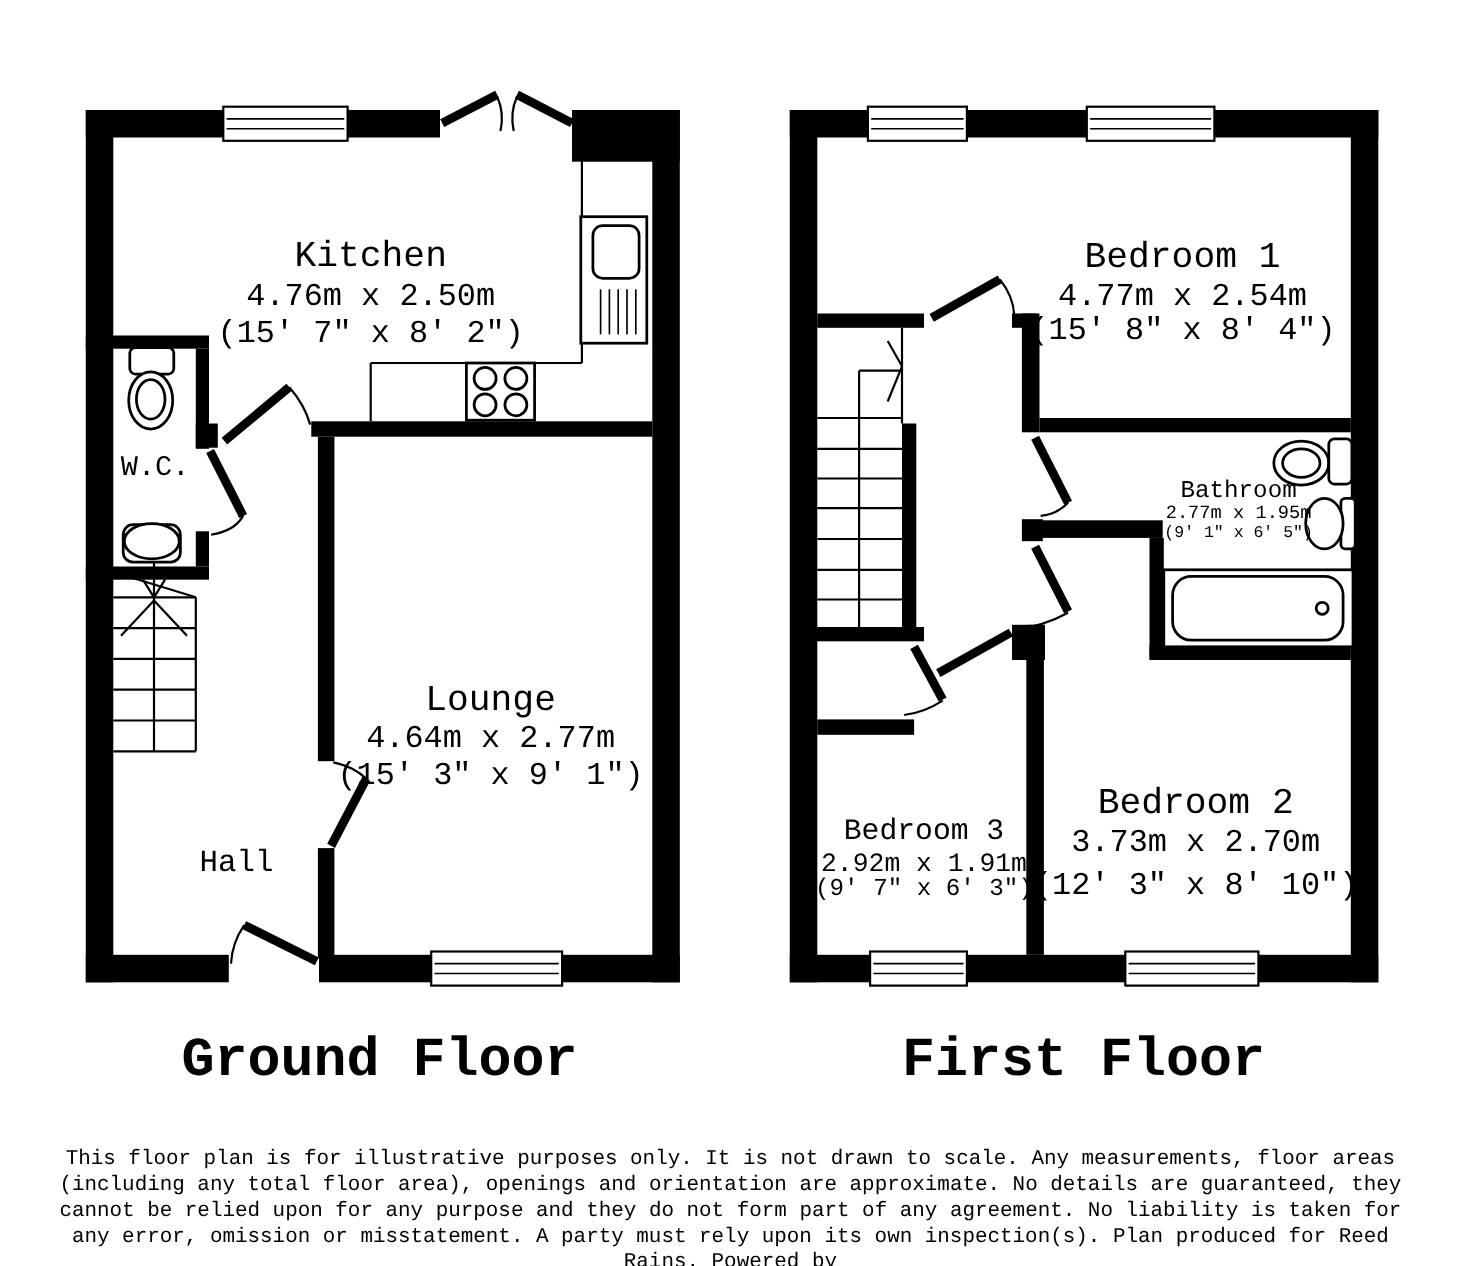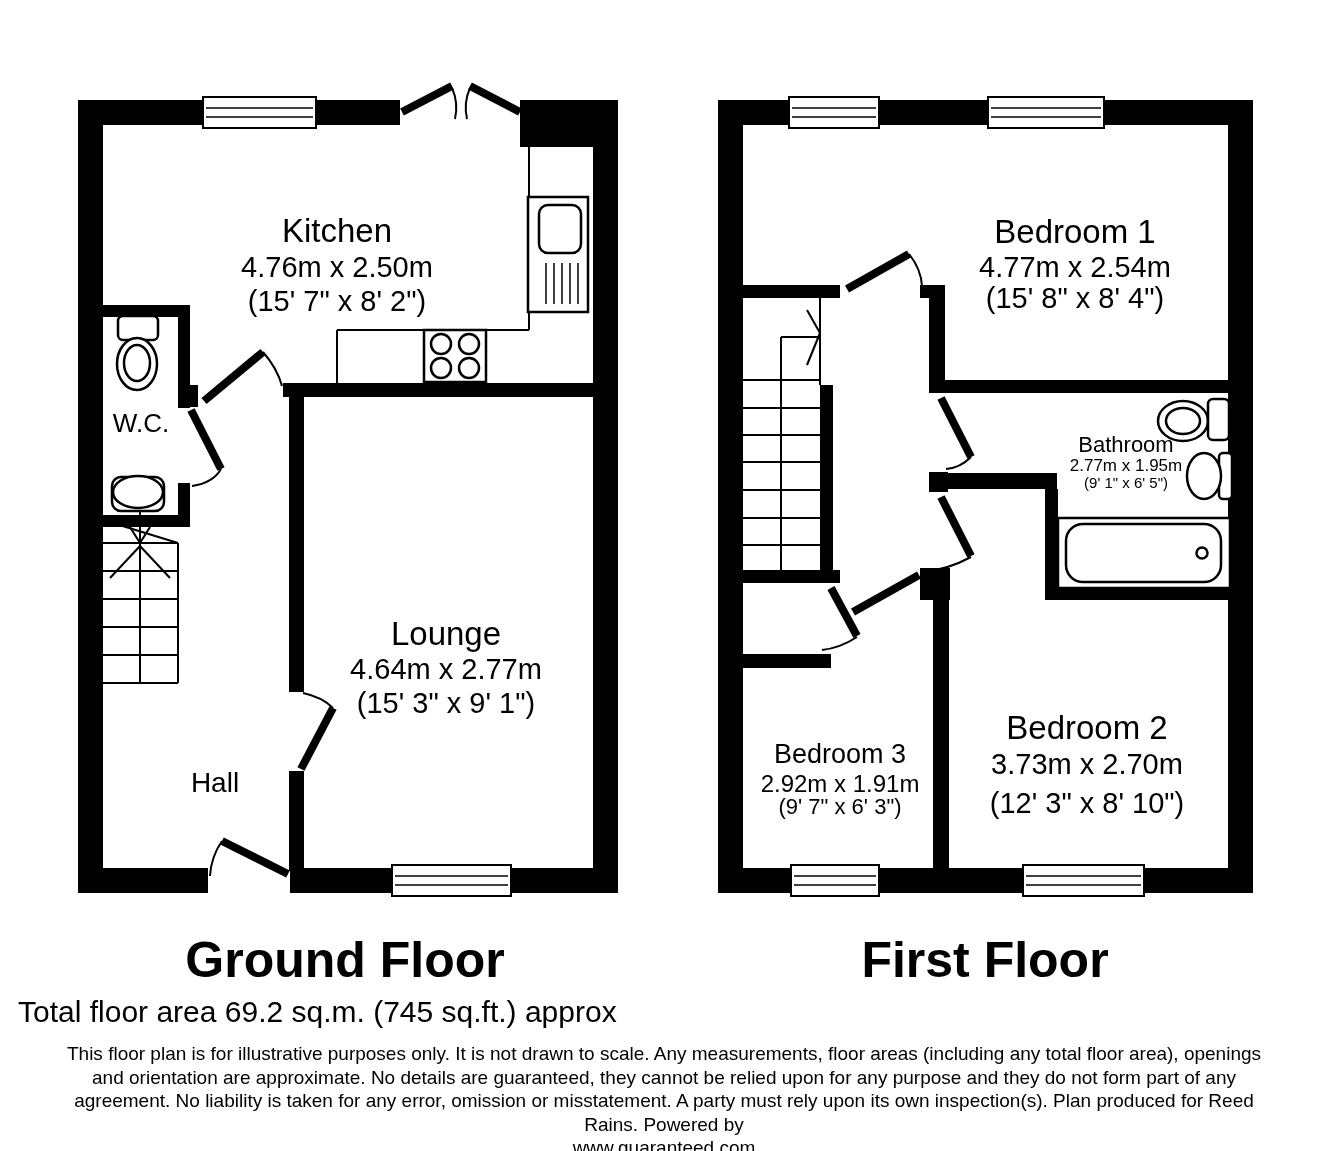--- a/index.html
+++ b/index.html
@@ -1,20 +1,20 @@
 <!DOCTYPE html>
 <html><head>
 <meta charset="utf-8">
 <style>
   html,body{margin:0;padding:0;background:#fff;}
   .canvas{
     position:relative;
     width:1328px;height:1151px;
     background:#fff;
-    font-family:Liberation Sans, sans-serif;
+    font-family:Liberation Mono, monospace;
     overflow:hidden;
   }
   .plan-svg{position:absolute;left:0;top:0;}
   svg text{fill:#000;}
   .room-name{font-size:33px;}
   .room-dim{font-size:29px;}
   .room-name-sm{font-size:27px;}
   .room-dim-sm{font-size:24px;}
   .room-dim-xs{font-size:22px;}
   .bath-name{font-size:22px;}
@@ -290,20 +290,19 @@
     <text class="room-dim-xs" x="840" y="814" text-anchor="middle">(9' 7" x 6' 3")</text>
 
     <text class="room-name" x="1087" y="739" text-anchor="middle">Bedroom 2</text>
     <text class="room-dim" x="1087" y="774" text-anchor="middle">3.73m x 2.70m</text>
     <text class="room-dim" x="1087" y="813" text-anchor="middle">(12' 3" x 8' 10")</text>
 
     <text class="floor-title" x="985" y="977" text-anchor="middle">First Floor</text>
   </g>
 </svg>
 
-  <div class="total-area">Total floor area 69.2 sq.m. (745 sq.ft.) approx</div>
 
   <div class="disclaimer">
     <span>This floor plan is for illustrative purposes only. It is not drawn to scale. Any measurements, floor areas (including any total floor area), openings and orientation are approximate. No details are guaranteed, they cannot be relied upon for any purpose and they do not form part of any agreement. No liability is taken for any error, omission or misstatement. A party must rely upon its own inspection(s). Plan produced for Reed Rains. Powered by</span>
     <div class="website">www.guaranteed.com</div>
   </div>
 
 </div>
 
 </body></html>

